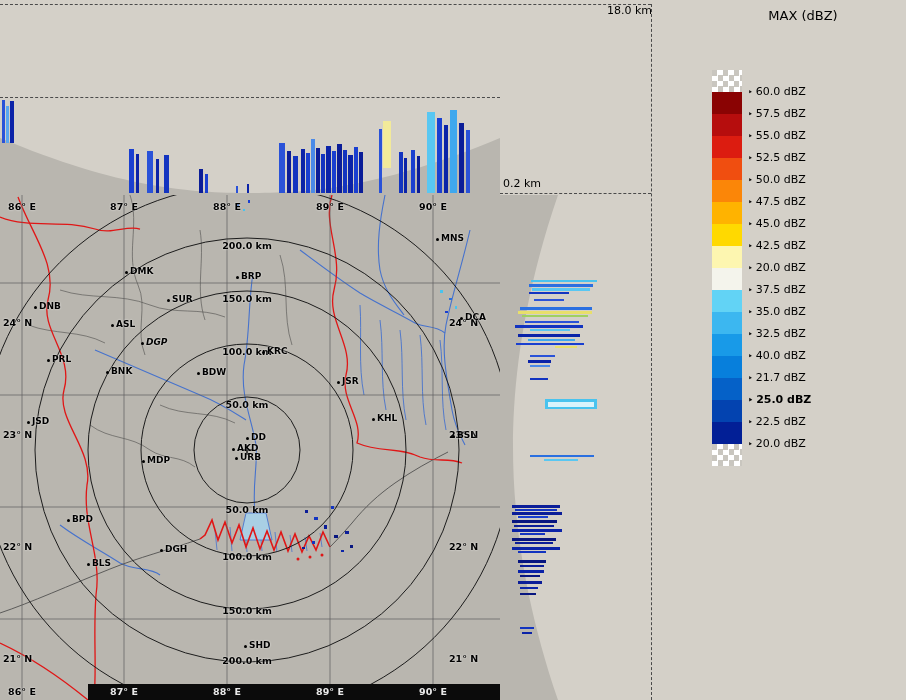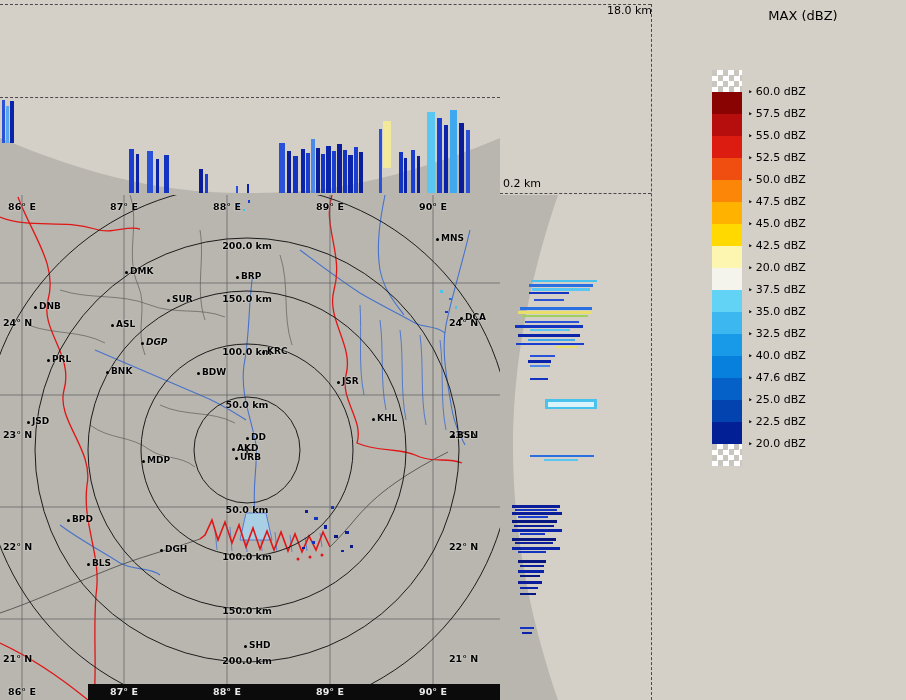--- a/index.html
+++ b/index.html
@@ -353,19 +353,19 @@
       <div class="legend-label" style="top: 151px;"><span class="tick-marker">‣</span><span>52.5 dBZ</span></div>
       <div class="legend-label" style="top: 173px;"><span class="tick-marker">‣</span><span>50.0 dBZ</span></div>
       <div class="legend-label" style="top: 195px;"><span class="tick-marker">‣</span><span>47.5 dBZ</span></div>
       <div class="legend-label" style="top: 217px;"><span class="tick-marker">‣</span><span>45.0 dBZ</span></div>
       <div class="legend-label" style="top: 239px;"><span class="tick-marker">‣</span><span>42.5 dBZ</span></div>
       <div class="legend-label" style="top: 261px;"><span class="tick-marker">‣</span><span>20.0 dBZ</span></div>
       <div class="legend-label" style="top: 283px;"><span class="tick-marker">‣</span><span>37.5 dBZ</span></div>
       <div class="legend-label" style="top: 305px;"><span class="tick-marker">‣</span><span>35.0 dBZ</span></div>
       <div class="legend-label" style="top: 327px;"><span class="tick-marker">‣</span><span>32.5 dBZ</span></div>
       <div class="legend-label" style="top: 349px;"><span class="tick-marker">‣</span><span>40.0 dBZ</span></div>
-      <div class="legend-label" style="top: 371px;"><span class="tick-marker">‣</span><span>47.6 dBZ</span></div>
-      <div class="legend-label" style="top: 393px;"><span class="tick-marker">‣</span><span>25.0 dBZ</span></div>
+      <div class="legend-label" style="top: 371px;"><span class="tick-marker">‣</span><span>21.7 dBZ</span></div>
+      <div class="legend-label" style="top: 393px; font-weight: bold;"><span class="tick-marker">‣</span><span>25.0 dBZ</span></div>
       <div class="legend-label" style="top: 415px;"><span class="tick-marker">‣</span><span>22.5 dBZ</span></div>
       <div class="legend-label" style="top: 437px;"><span class="tick-marker">‣</span><span>20.0 dBZ</span></div>
     </div>
 
 </div>
 
 </body></html>

